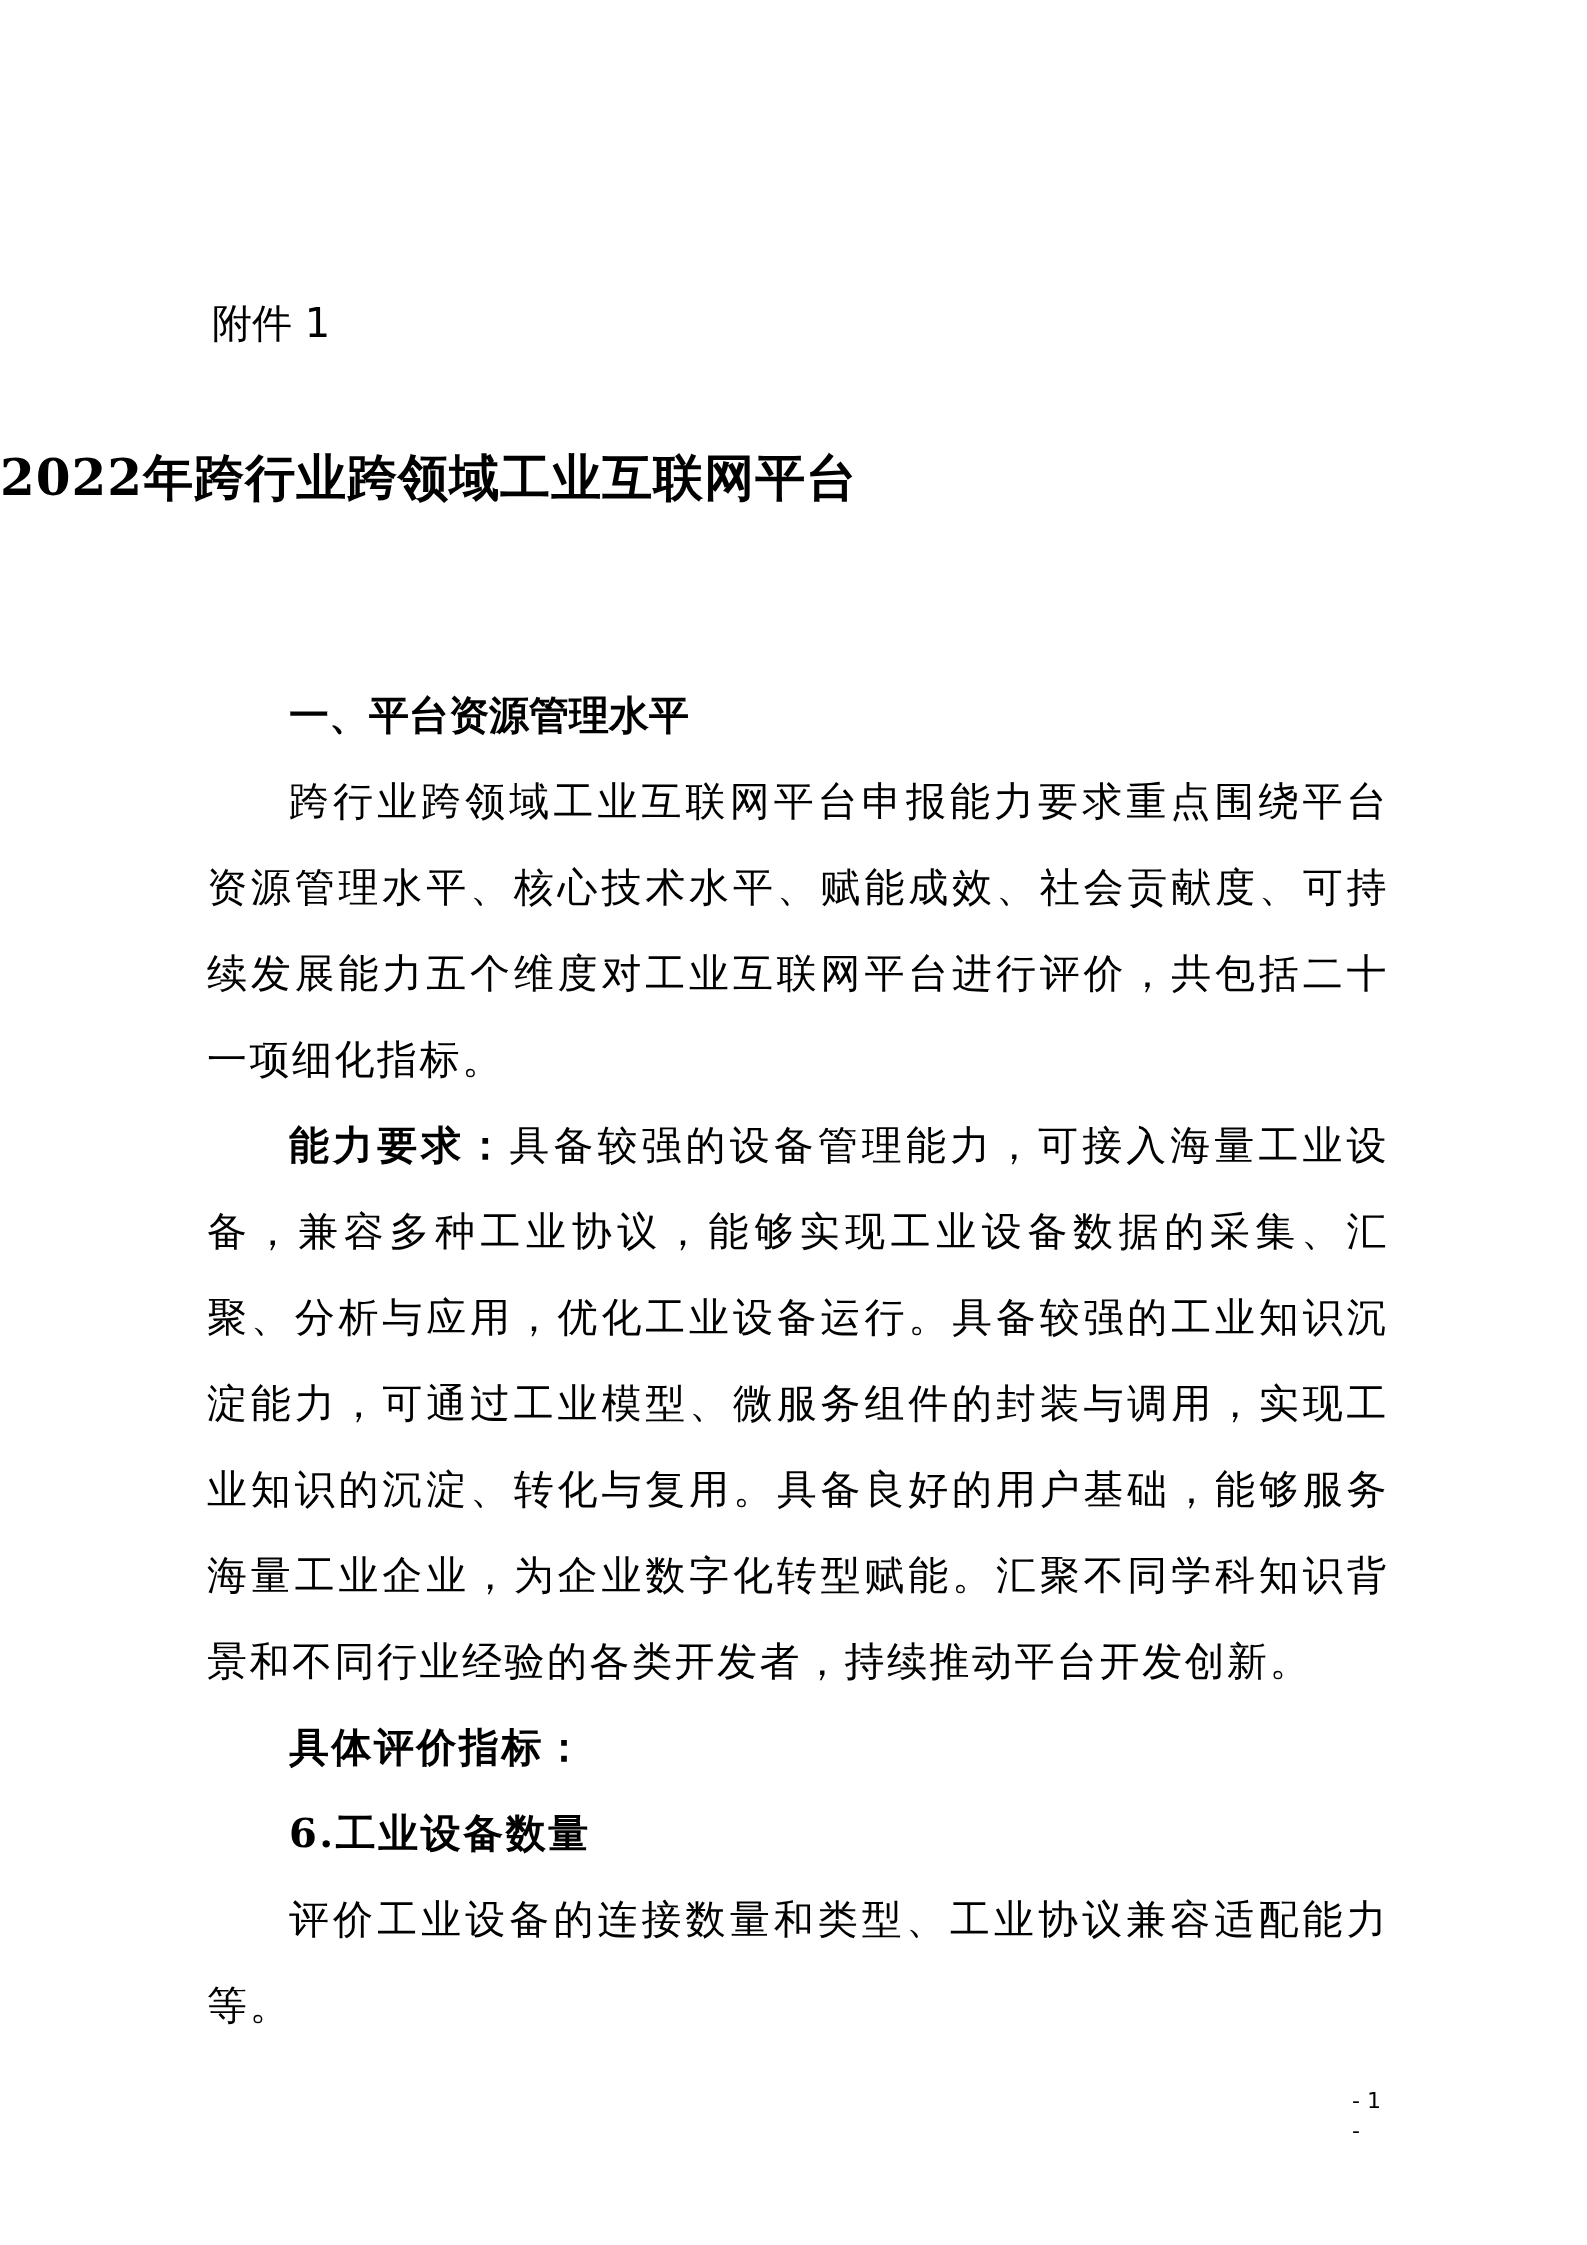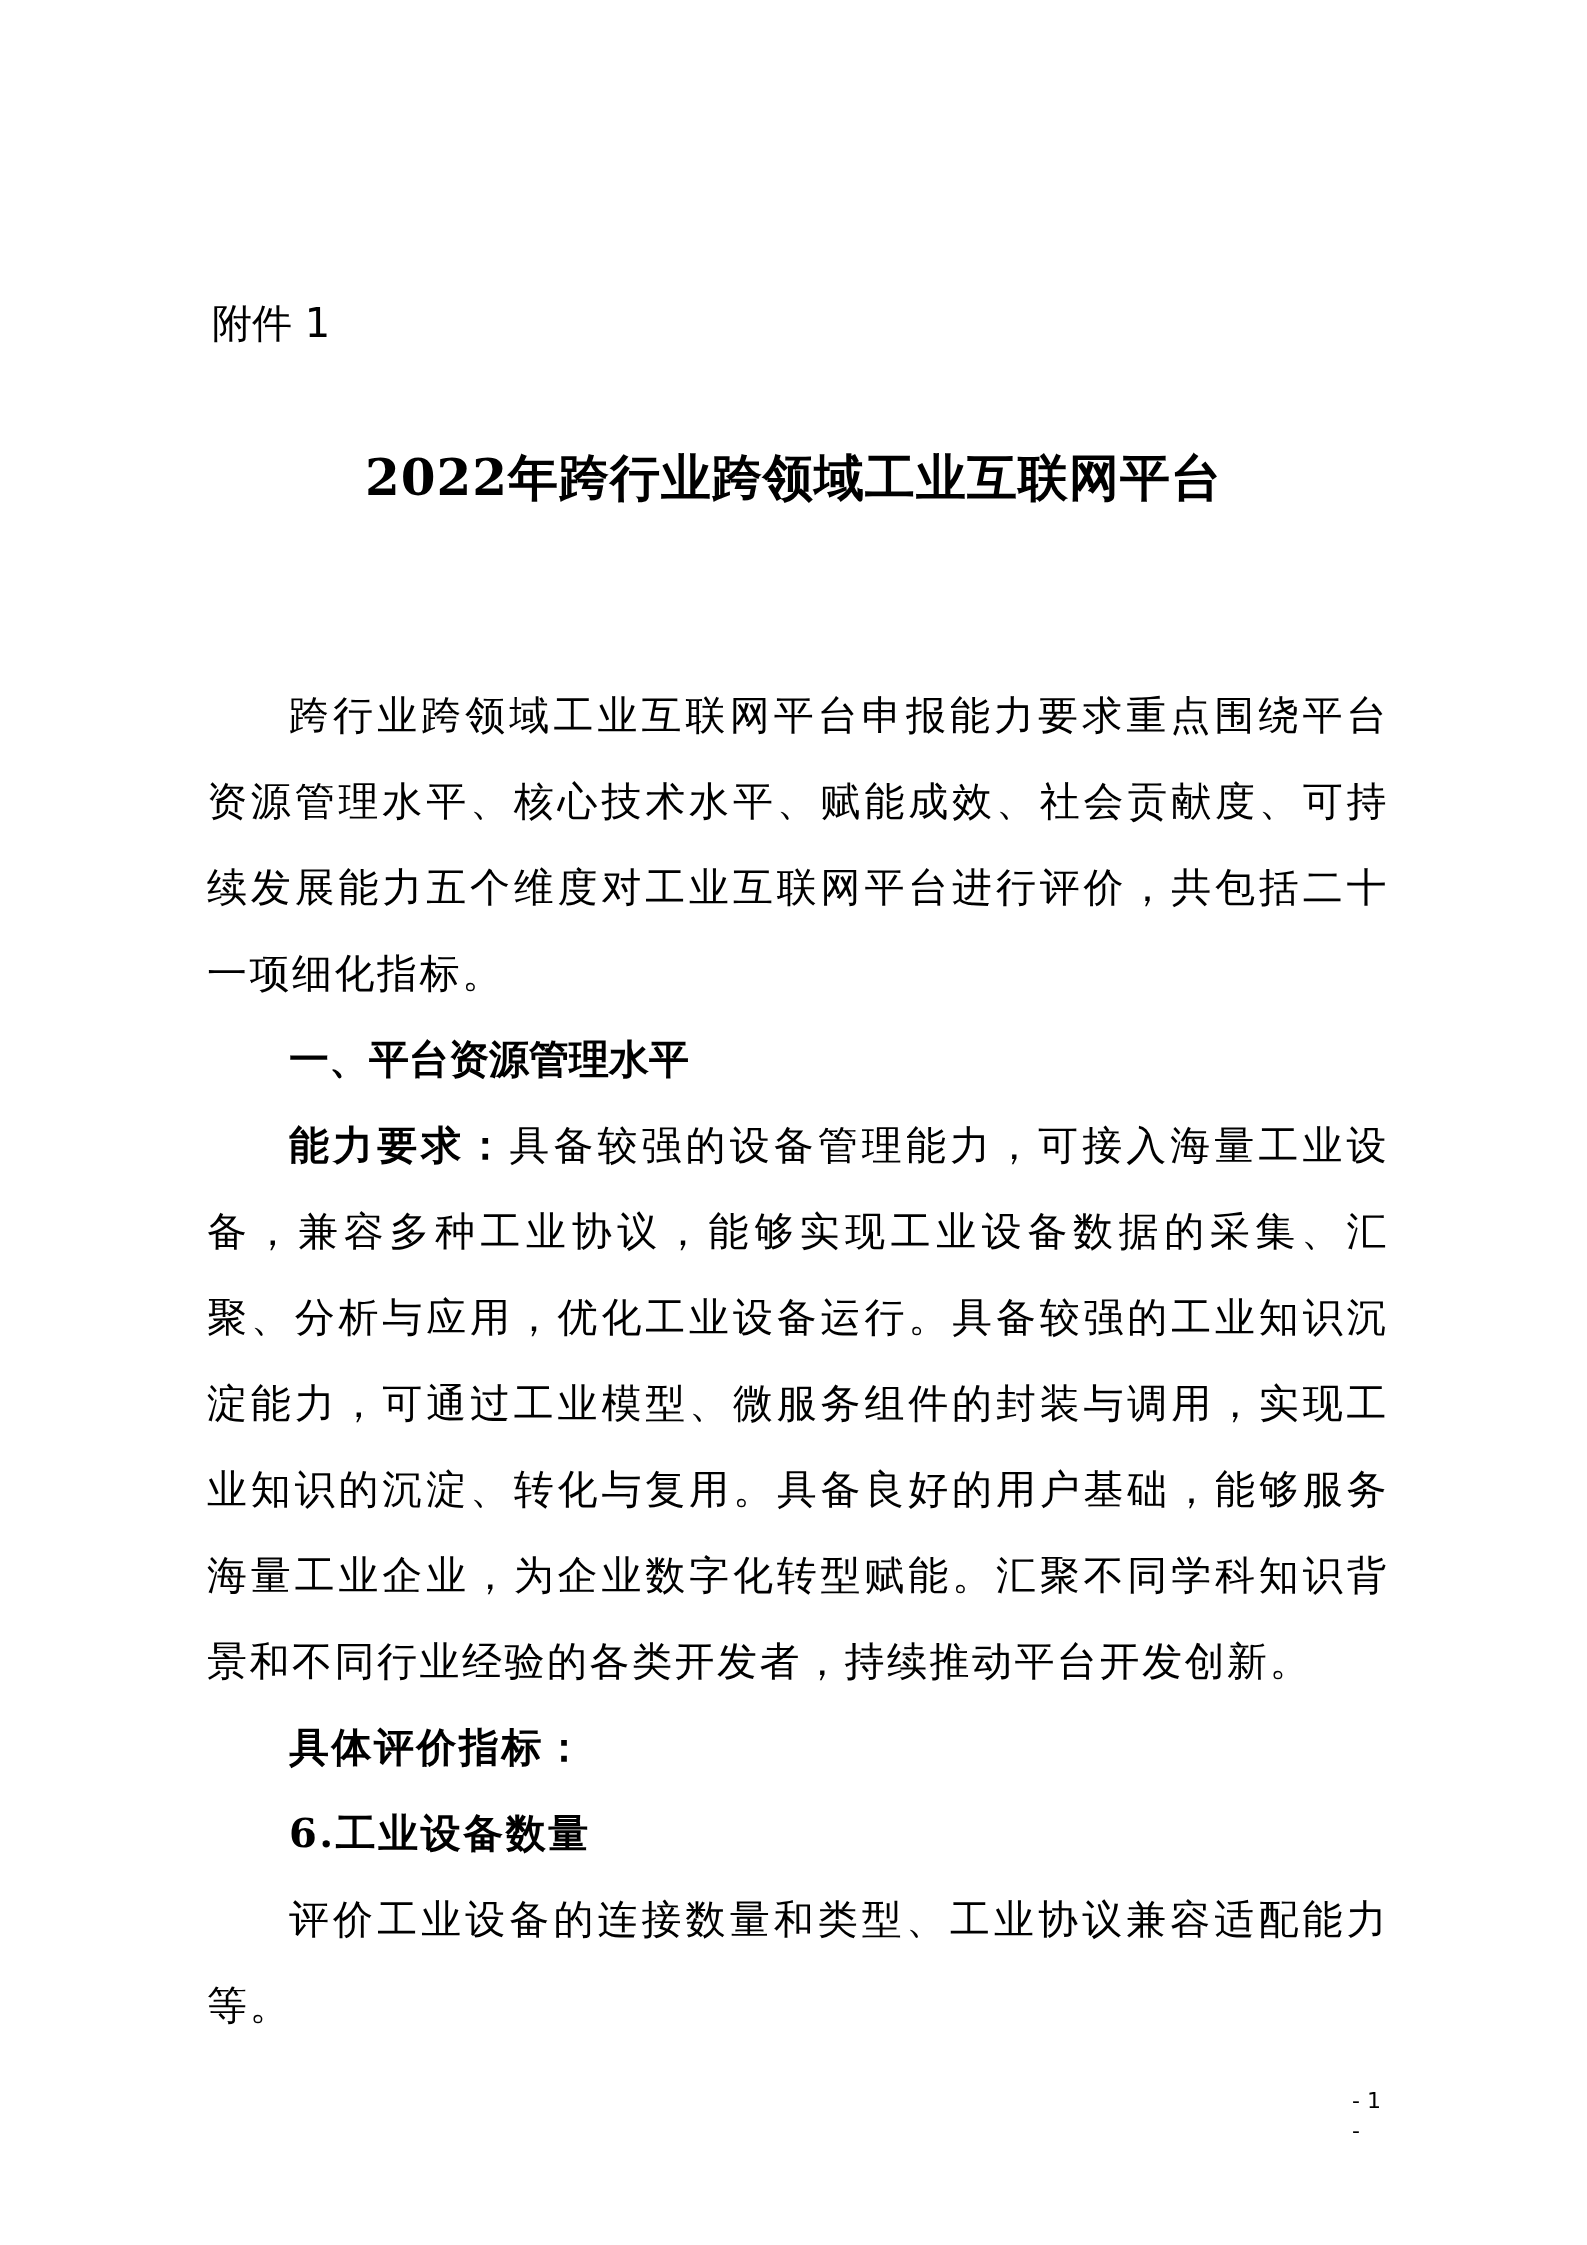--- a/index.html
+++ b/index.html
@@ -1,43 +1,43 @@
 <!DOCTYPE html>
 <html><head>
 <meta charset="utf-8">
 <style>
   html, body { margin: 0; padding: 0; background: #ffffff; }
   body { width: 1587px; height: 2245px; position: relative; overflow: hidden;
          font-family: "DejaVu Serif", "Liberation Serif", serif; color: #000; }
   .page { position: absolute; left: 0; top: 0; width: 1393px; height: 2245px; }
   .attach { position: absolute; left: 212px; top: 298px; font-size: 40px; line-height: 50px;
             font-family: "DejaVu Sans", sans-serif; }
-  .title { position: absolute; left: 0; width: 1587px; text-align: center; font-size: 50px;
+  .title { position: absolute; left: 0; width: 1587px; text-align: left; font-size: 50px;
            line-height: 76px; font-weight: bold; top: 440px; letter-spacing: 1px; }
   .body { position: absolute; left: 207px; width: 1182px; top: 672px; font-size: 40px; line-height: 86px;
           text-align: justify; text-justify: inter-character; letter-spacing: 2.5px; }
   .p { margin: 0; text-indent: 82px; }
   .h1 { font-family: "DejaVu Sans", sans-serif; font-weight: bold; letter-spacing: 0; }
   .bold { font-weight: bold; }
   .pagenum { position: absolute; left: 1352px; top: 2086px; font-size: 22px; line-height: 30px;
              font-family: "DejaVu Sans", sans-serif; }
 </style>
 </head>
 <body>
 
 <div class="page">
   <div class="attach">附件 1</div>
 
   <div class="title">
     <div>2022年跨行业跨领域工业互联网平台</div>
   </div>
 
   <div class="body">
+    <p class="p h1">一、平台资源管理水平</p>
     <p class="p">跨行业跨领域工业互联网平台申报能力要求重点围绕平台资源管理水平、核心技术水平、赋能成效、社会贡献度、可持续发展能力五个维度对工业互联网平台进行评价，共包括二十一项细化指标。</p>
-    <p class="p h1">一、平台资源管理水平</p>
     <p class="p"><span class="bold">能力要求：</span><span>具备较强的设备管理能力，可接入海量工业设备，兼容多种工业协议，能够实现工业设备数据的采集、汇聚、分析与应用，优化工业设备运行。具备较强的工业知识沉淀能力，可通过工业模型、微服务组件的封装与调用，实现工业知识的沉淀、转化与复用。具备良好的用户基础，能够服务海量工业企业，为企业数字化转型赋能。汇聚不同学科知识背景和不同行业经验的各类开发者，持续推动平台开发创新。</span></p>
     <p class="p bold">具体评价指标：</p>
     <p class="p bold">6.工业设备数量</p>
     <p class="p">评价工业设备的连接数量和类型、工业协议兼容适配能力等。</p>
   </div>
 
   <div class="pagenum">- 1 -</div>
 </div>
 
 </body></html>

